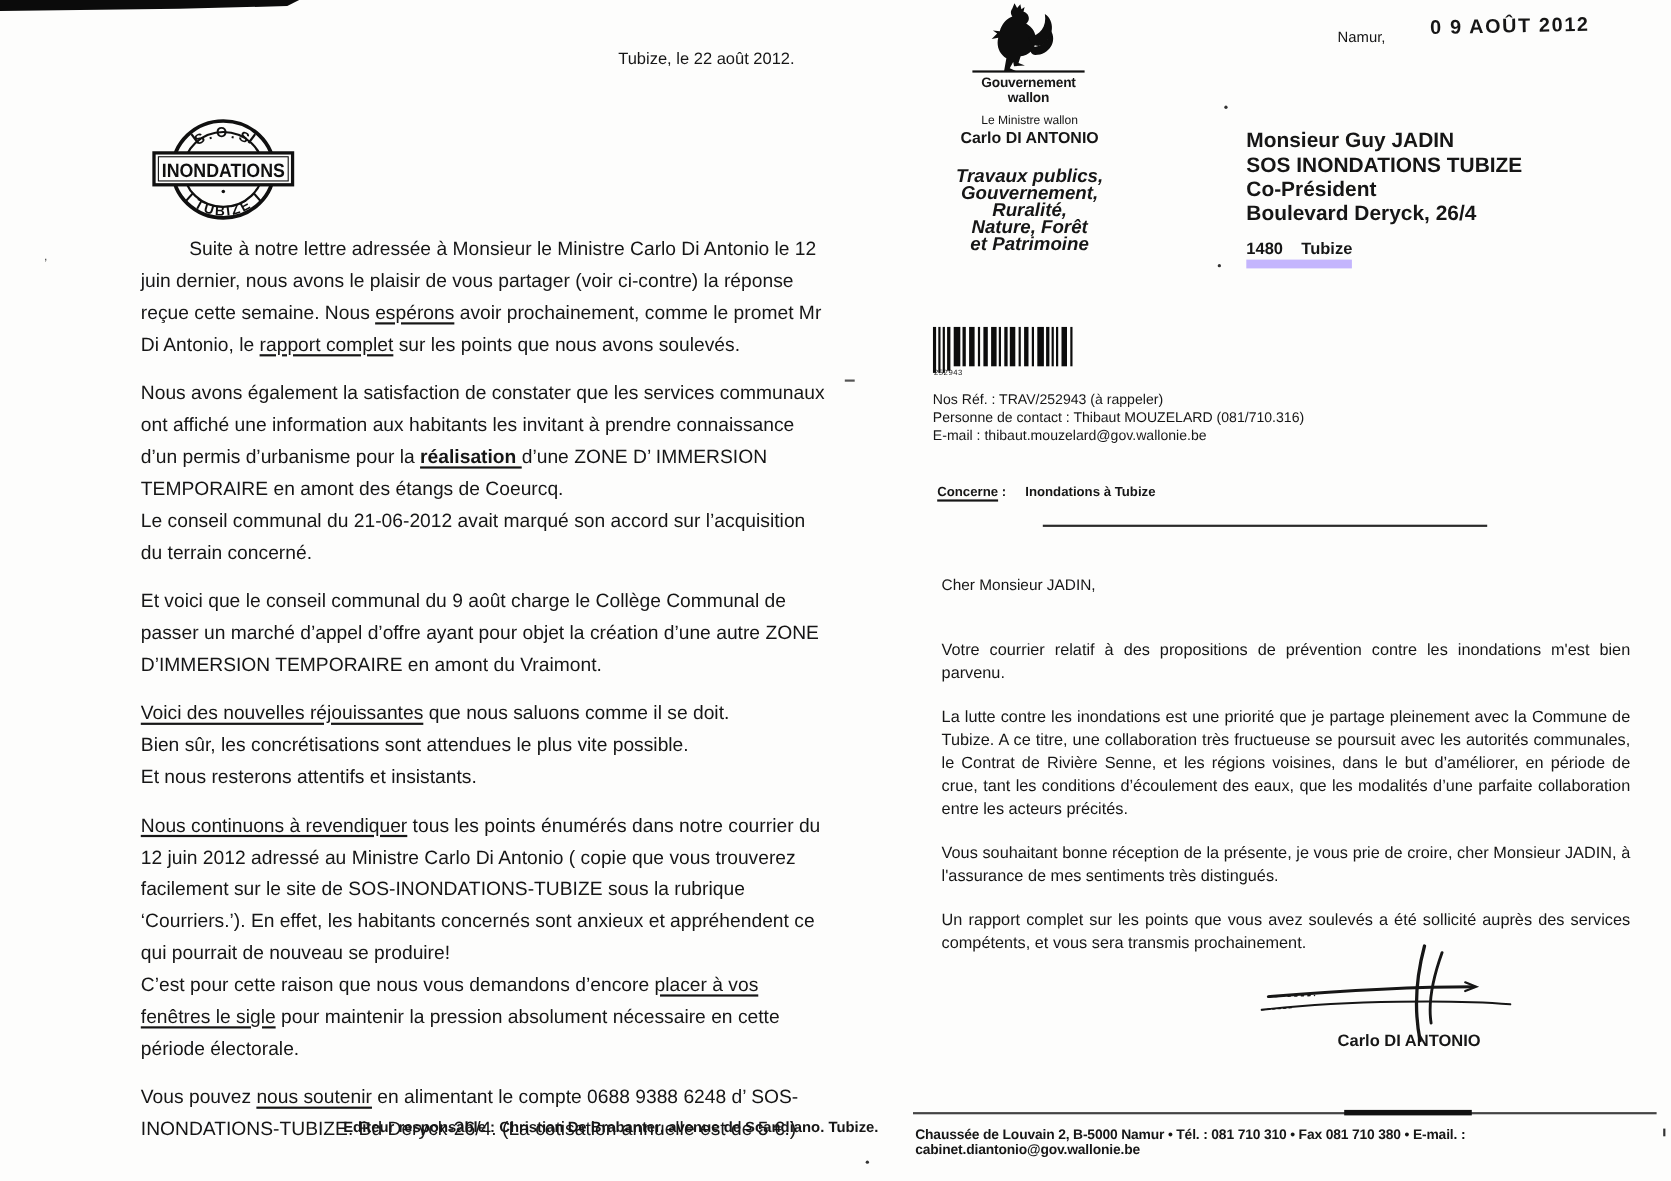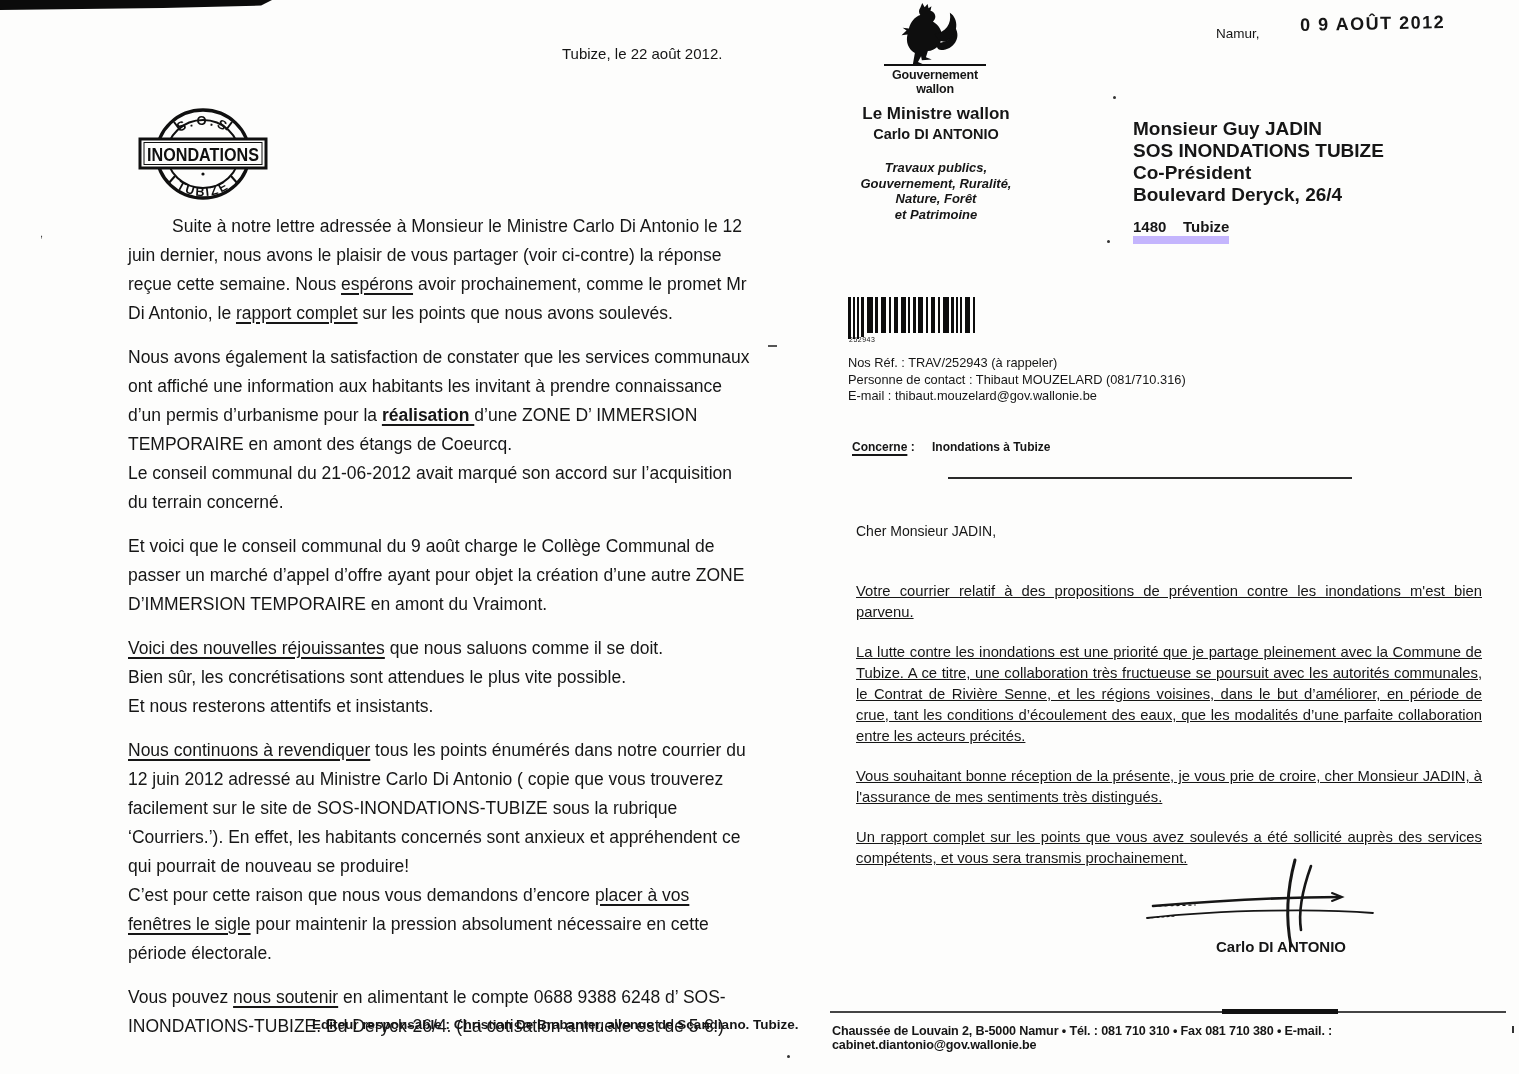--- a/index.html
+++ b/index.html
@@ -28,43 +28,43 @@
   .stamp{left:138px;top:104px;}
 
   
   .rooster{left:898px;top:2px;}
   .gov-rule{left:884px;top:64px;width:102px;height:2px;background:#111;}
   .gov-caption{left:884px;top:68px;width:102px;text-align:center;font-size:12.5px;font-weight:700;letter-spacing:-0.2px;}
   .r-city{left:1216px;top:26px;font-size:13.5px;}
   .r-datestamp{left:1300px;top:15px;font-size:18px;font-weight:700;letter-spacing:1.5px;transform:rotate(-1.2deg);transform-origin:left top;}
 
   .minister{left:850px;top:104px;width:172px;text-align:center;}
-  .minister .m1{font-size:17px;font-weight:bold;}
+  .minister .m1{font-size:11px;}
   .minister .m2{font-size:14.5px;font-weight:700;margin-top:2px;}
-  .minister .comp{font-size:13px;font-style:italic;font-weight:600;line-height:15.5px;margin-top:18px;}
+  .minister .comp{font-size:17px;font-style:italic;font-weight:600;line-height:15.5px;margin-top:18px;}
 
   .recipient{left:1133px;top:118px;font-size:19px;font-weight:700;line-height:22px;}
   .postal{left:1133px;top:218px;font-size:15px;font-weight:700;white-space:pre;
     border-bottom:8px solid #c4b5fd;padding-bottom:1px;}
 
   .barcode{left:848px;top:297px;}
   .barcode-num{left:849px;top:336px;font-size:7px;letter-spacing:0.5px;}
 
   .refs{left:848px;top:355px;font-size:12.8px;line-height:16.5px;font-weight:500;}
 
   .subject{left:852px;top:440px;font-size:12px;text-align:center;}
   .subject .lbl{font-weight:700;text-decoration:underline;text-decoration-thickness:1.5px;text-underline-offset:3px;}
   .subject .sep{font-weight:700;}
   .subject .val{font-weight:700;margin-left:14px;}
   .subject-rule{left:948px;top:477px;width:404px;height:2px;background:#2a2a2a;}
 
   .salutation{left:856px;top:523px;font-size:14px;}
 
   .r-body{left:856px;top:581px;width:626px;font-size:14.8px;line-height:21px;text-align:justify;}
-  .r-body p{margin:0 0 19px 0;text-decoration:underline;}
+  .r-body p{margin:0 0 19px 0;}
 
   .sig{left:1135px;top:856px;}
   .sig-name{left:1216px;top:938px;font-size:15px;font-weight:700;}
 
   .r-footer-rule{left:830px;top:1011px;width:676px;height:1.5px;background:#444;}
   .r-footer-rule .thick{position:absolute;left:392px;top:-2px;width:116px;height:5px;background:#111;}
   .r-footer{left:832px;top:1024px;width:680px;font-size:12.6px;font-weight:600;letter-spacing:-0.15px;}
 
   .edge-tick{left:1512px;top:1026px;width:2px;height:7px;background:#333;}
   .mid-dash{left:768px;top:345px;width:9px;height:2px;background:#555;}

